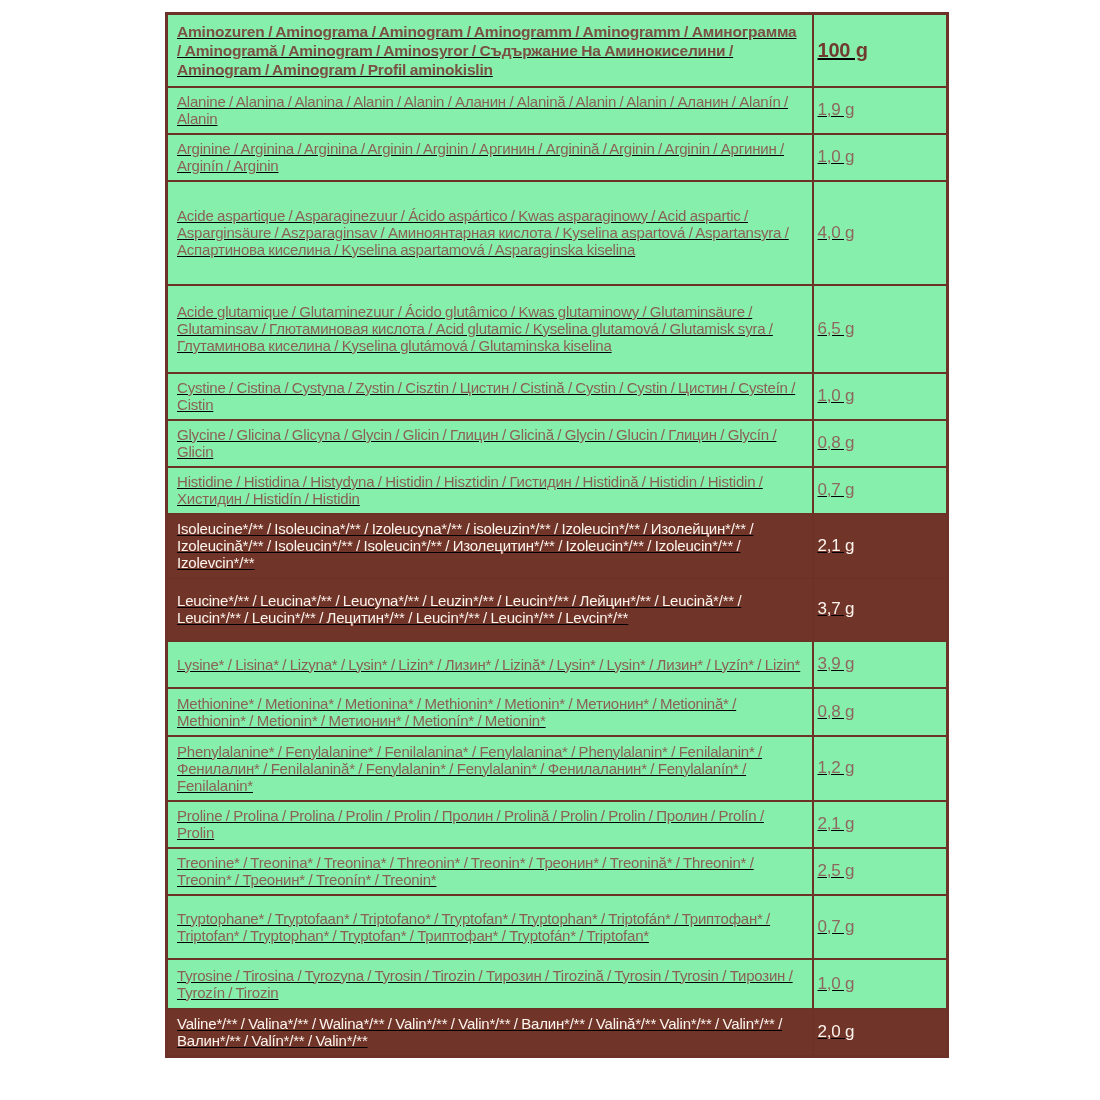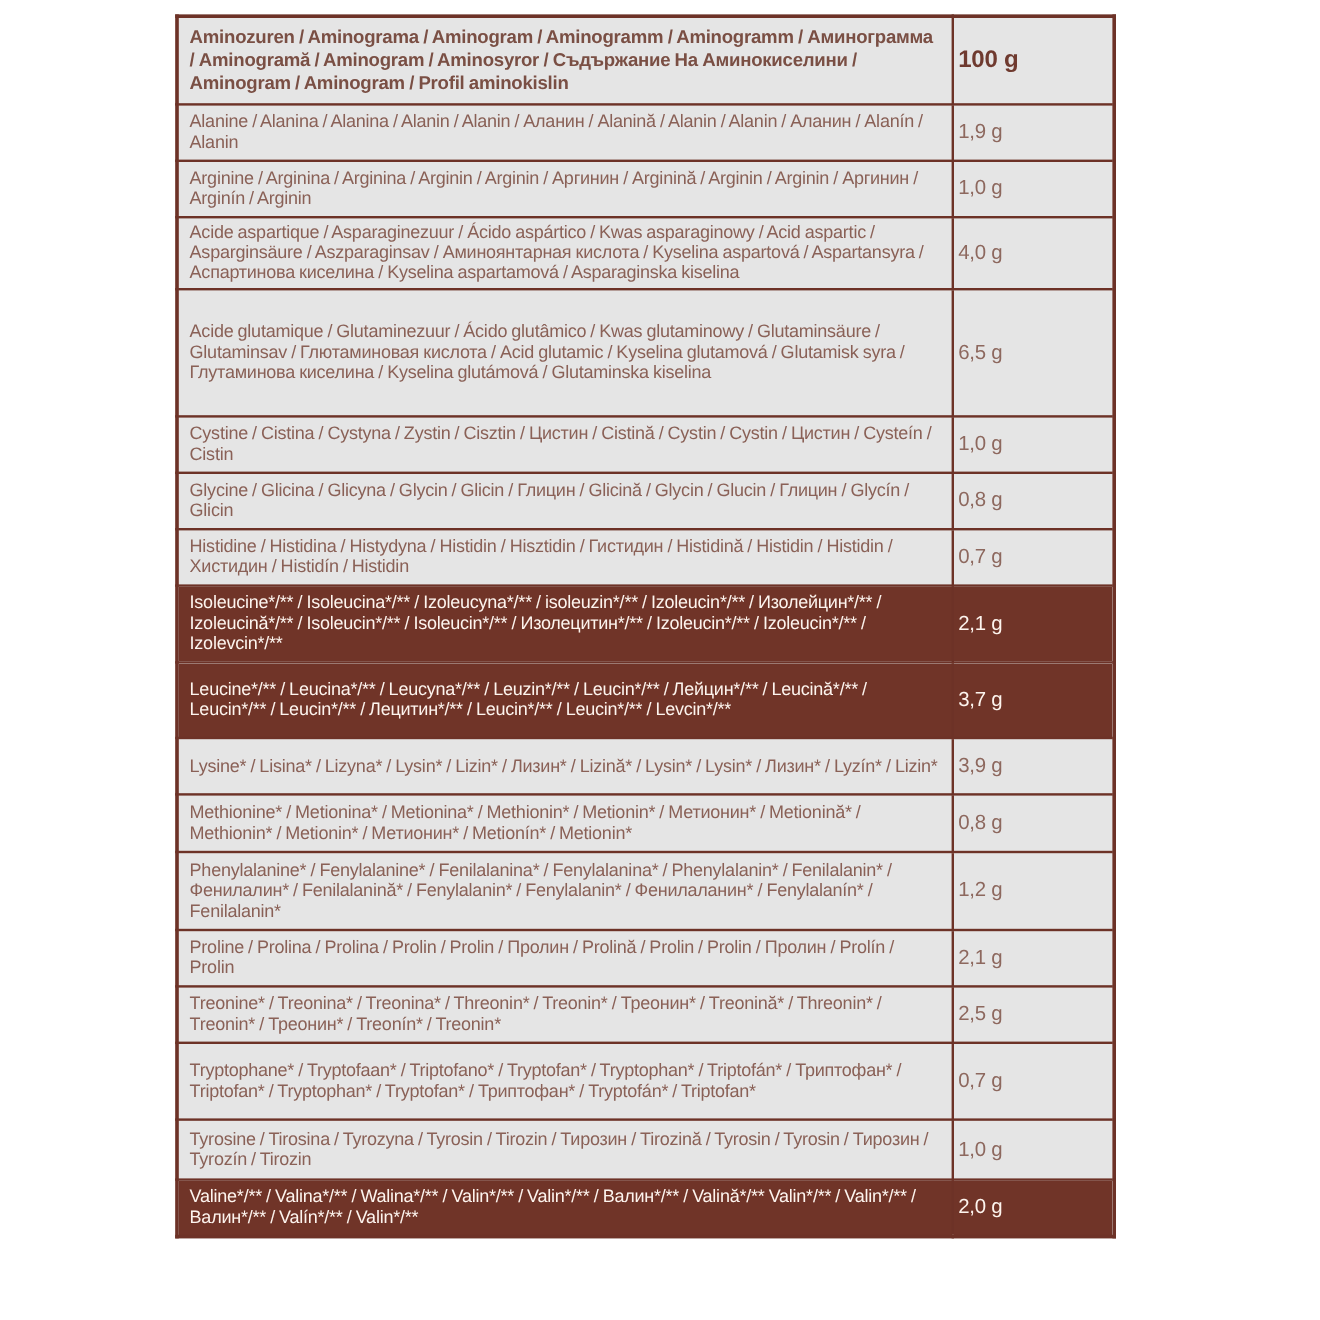--- a/index.html
+++ b/index.html
@@ -14,24 +14,25 @@
   }
   *{box-sizing:border-box;}
   html,body{margin:0;padding:0;}
   body{
     width:1100px;height:1100px;
     background:var(--page-bg);
     font-family:"Liberation Sans","DejaVu Sans",sans-serif;
   }
   .page{position:relative;width:1100px;height:1100px;overflow:hidden;background:var(--page-bg);}
   table.aminogram{
-    position:absolute;left:146px;top:12px;width:781px;
+    position:absolute;left:165px;top:12px;width:781px;
     border-collapse:collapse;table-layout:fixed;
     border:3px solid var(--border);
-    background:#e5e5e5;
+    background:#86efac;
+    text-decoration:underline;
   }
   th,td{border:2px solid var(--border);overflow:hidden;}
   .label-cell{
     padding:3px 9px;
     font-size:15px;line-height:17px;letter-spacing:-0.2px;
     color:var(--text);
     text-align:left;vertical-align:middle;
     word-spacing:-0.5px;
   }
   .value-cell{
@@ -73,25 +74,25 @@
     </thead>
     <tbody id="table-body">
         <tr style="height: 47px;">
           <td class="label-cell">Alanine / Alanina / Alanina / Alanin / Alanin / Аланин / Alanină / Alanin / Alanin / Аланин / Alanín / Alanin</td>
           <td class="value-cell">1,9 g</td>
         </tr>
         <tr style="height: 47px;">
           <td class="label-cell">Arginine / Arginina / Arginina / Arginin / Arginin / Аргинин / Arginină / Arginin / Arginin / Аргинин / Arginín / Arginin</td>
           <td class="value-cell">1,0 g</td>
         </tr>
-        <tr style="height: 60px; border-radius: 30px;">
+        <tr style="height: 104px; border-radius: 30px;">
           <td class="label-cell">Acide aspartique / Asparaginezuur / Ácido aspártico / Kwas asparaginowy / Acid aspartic / Asparginsäure / Aszparaginsav / Аминоянтарная кислота / Kyselina aspartová / Aspartansyra / Аспартинова киселина / Kyselina aspartamová / Asparaginska kiselina</td>
           <td class="value-cell">4,0 g</td>
         </tr>
-        <tr style="height: 106px;">
+        <tr style="height: 88px;">
           <td class="label-cell">Acide glutamique / Glutaminezuur / Ácido glutâmico / Kwas glutaminowy / Glutaminsäure / Glutaminsav / Глютаминовая кислота / Acid glutamic / Kyselina glutamová / Glutamisk syra / Глутаминова киселина / Kyselina glutámová / Glutaminska kiselina</td>
           <td class="value-cell">6,5 g</td>
         </tr>
         <tr style="height: 47px;">
           <td class="label-cell">Cystine / Cistina / Cystyna / Zystin / Cisztin / Цистин / Cistină / Cystin / Cystin / Цистин / Cysteín / Cistin</td>
           <td class="value-cell">1,0 g</td>
         </tr>
         <tr style="height: 47px;">
           <td class="label-cell">Glycine / Glicina / Glicyna / Glycin / Glicin / Глицин / Glicină / Glycin / Glucin / Глицин / Glycín / Glicin</td>
           <td class="value-cell">0,8 g</td>

